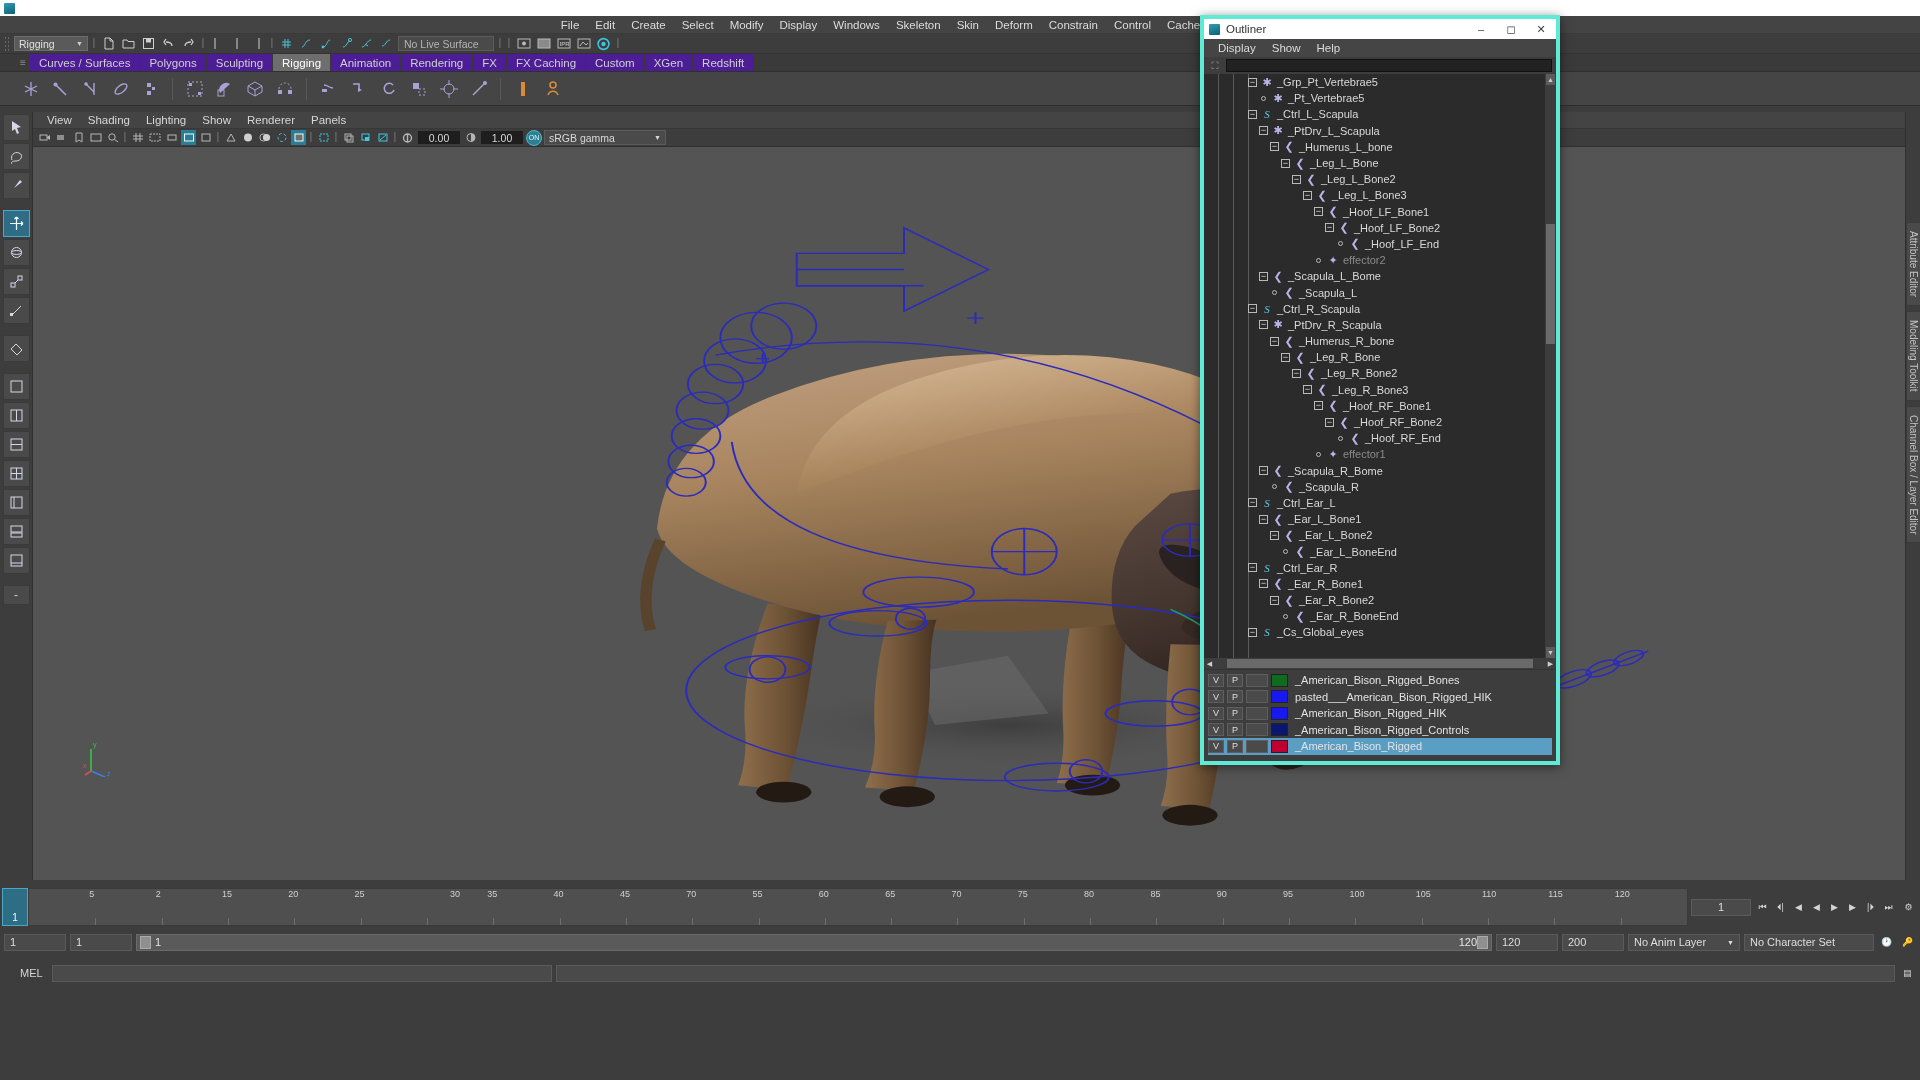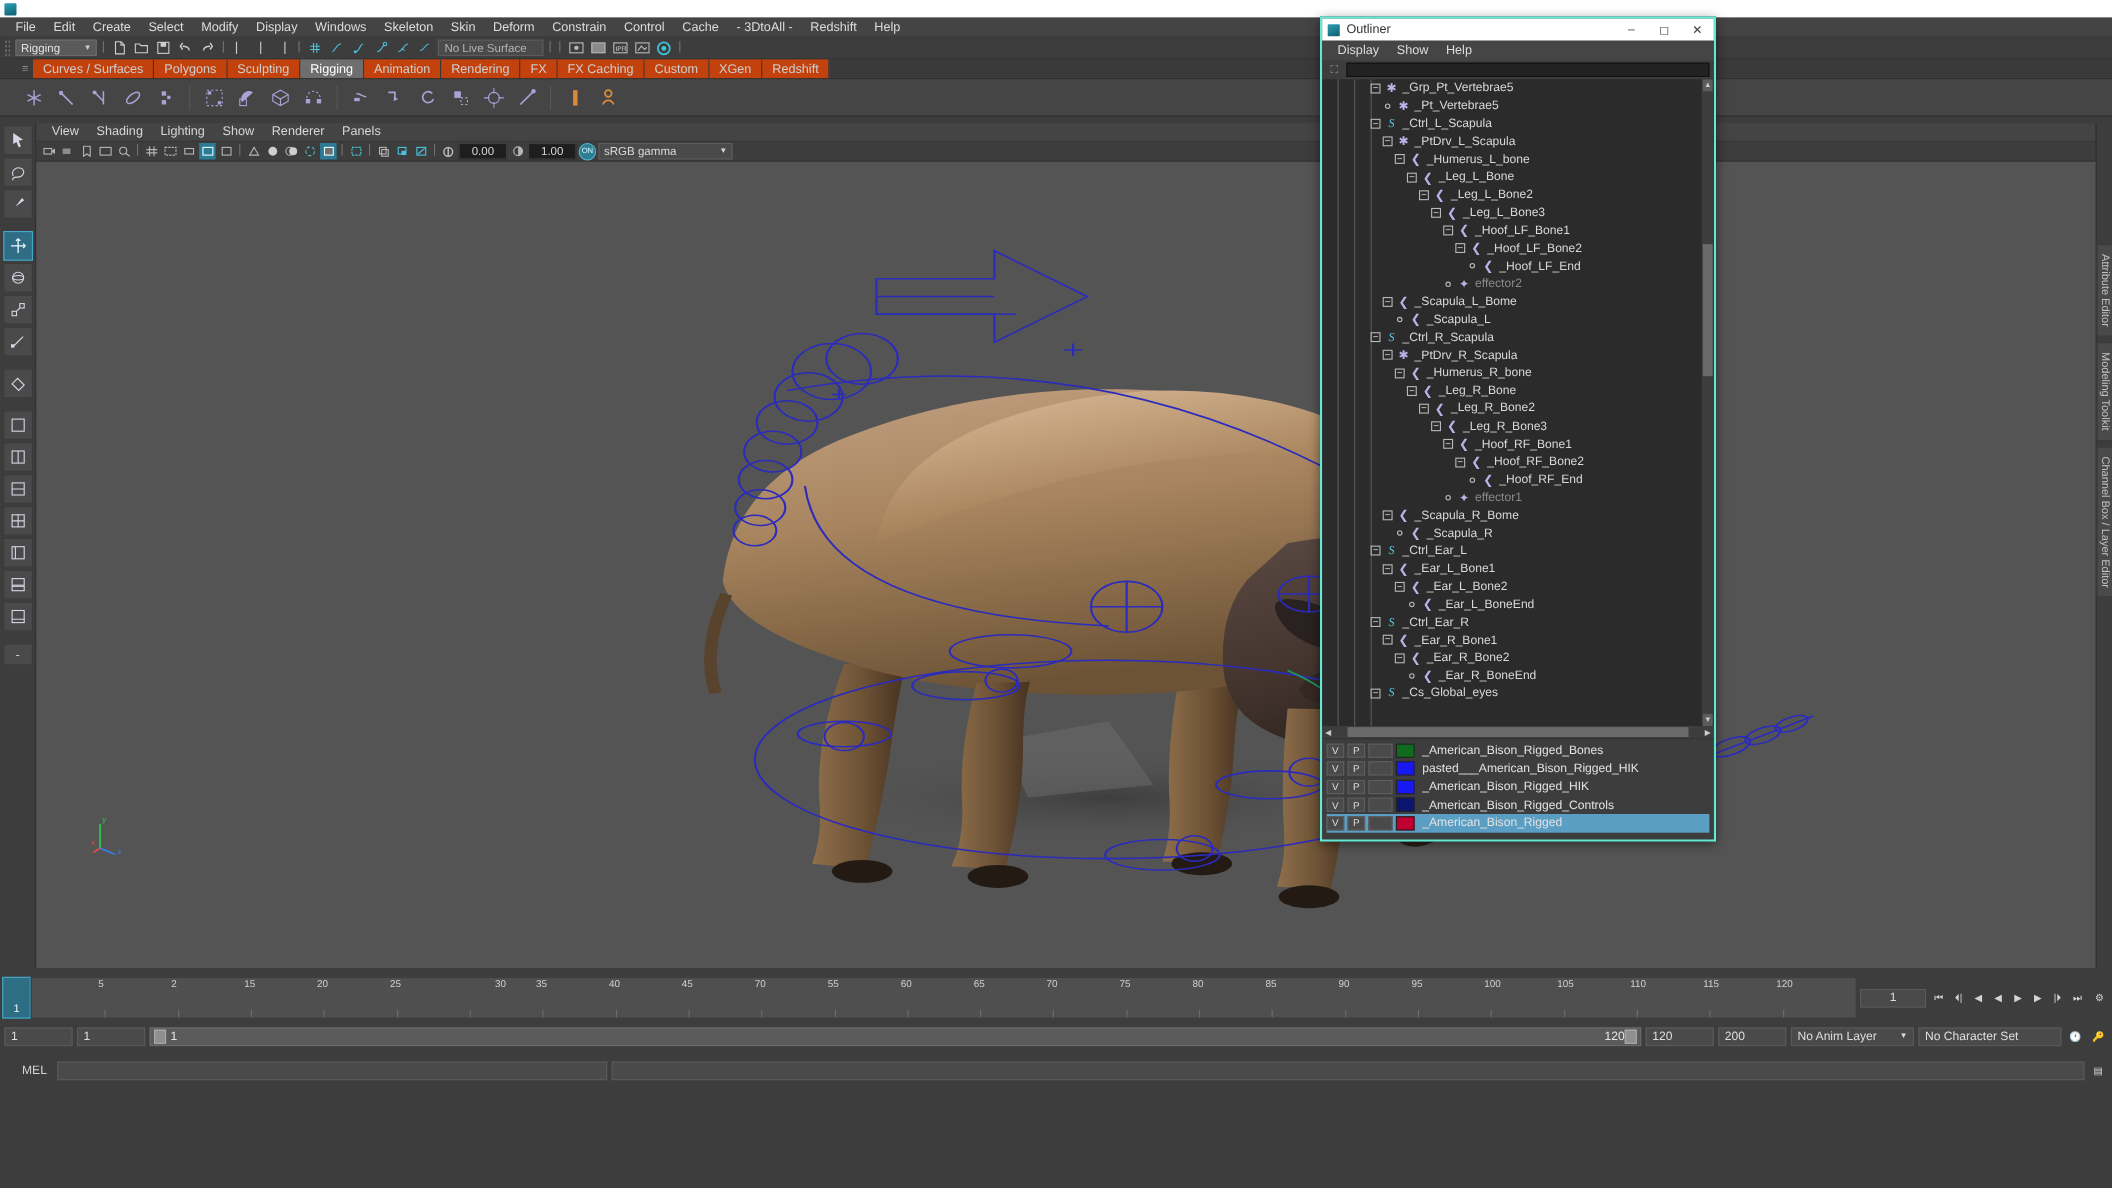--- a/index.html
+++ b/index.html
@@ -20,20 +20,21 @@
   .titlebar .mini-logo {
     width:11px; height:11px; background:linear-gradient(160deg,#2e9fb5,#0e5f73);
     flex:0 0 auto; border-radius:1px;
   }
 
   
   .menubar {
     height:18px; background:#444444; display:flex; align-items:center;
     padding-left:6px; gap:0px; font-size:11.5px; color:#dcdcdc;
     border-bottom:1px solid #3a3a3a;
+    justify-content:center;
   }
   .menubar .mi { padding:0 8px; line-height:18px; height:18px; white-space:nowrap; }
 
   
   .statusrow {
     height:20px; background:#3d3d3d; display:flex; align-items:center;
     gap:3px; padding:0 4px; border-bottom:1px solid #333;
   }
   .gripdots {
     width:7px; height:16px; flex:0 0 auto;
@@ -57,21 +58,21 @@
   }
   .pipe { width:6px; height:16px; color:#7a7a7a; font-size:11px; text-align:center; flex:0 0 auto;}
 
   
   .shelftabs {
     height:18px; background:#3a3a3a; display:flex; align-items:stretch;
     padding-left:16px; font-size:11.5px; border-bottom:1px solid #2f2f2f;
   }
   .shelftabs .st {
     padding:0 9px; display:flex; align-items:center; color:#cfcfcf;
-    background:#c2410c; border-right:1px solid #373737;
+    background:#4c1d95; border-right:1px solid #373737;
   }
   .shelftabs .st.active { background:#6e6e6e; color:#ffffff; }
   .shelf-handle{
     width:14px; display:flex;align-items:center;justify-content:center;
     color:#8a8a8a;font-size:10px;
   }
 
   
   .shelfrow {
     height:34px; background:#454545; display:flex; align-items:center;
@@ -193,21 +194,21 @@
     display:flex; align-items:center; gap:4px; padding:0 4px;
   }
   .mel-label { width:44px; font-size:11px; color:#d4d4d4; padding-left:16px;}
   .mel-input { height:17px; background:#4a4a4a; border:1px solid #5a5a5a; flex:0 0 500px;}
   .mel-output{ height:17px; background:#4a4a4a; border:1px solid #5a5a5a; flex:1;}
   .helpline{ position:absolute; left:0;right:0; top:108px; height:18px; background:#3d3d3d;}
 
   
   .outliner {
     position:absolute; left:1200px; top:15px; width:360px; height:750px;
-    background:#444; border:2px solid #5eead4; display:flex; flex-direction:column;
+    background:#444; border:4px solid #5eead4; display:flex; flex-direction:column;
     box-shadow:0 2px 10px rgba(0,0,0,.5);
   }
   .ol-title {
     height:20px; background:#ffffff; color:#333; display:flex; align-items:center;
     font-size:11.5px; padding-left:5px; gap:6px;
   }
   .ol-title .mini-logo{width:11px;height:11px;background:linear-gradient(160deg,#2e9fb5,#0e5f73);border-radius:1px;}
   .ol-title .wbtns{ margin-left:auto; display:flex; gap:0; }
   .ol-title .wb{ width:30px; height:20px; display:flex; align-items:center; justify-content:center;
     font-size:11px; color:#444;}

